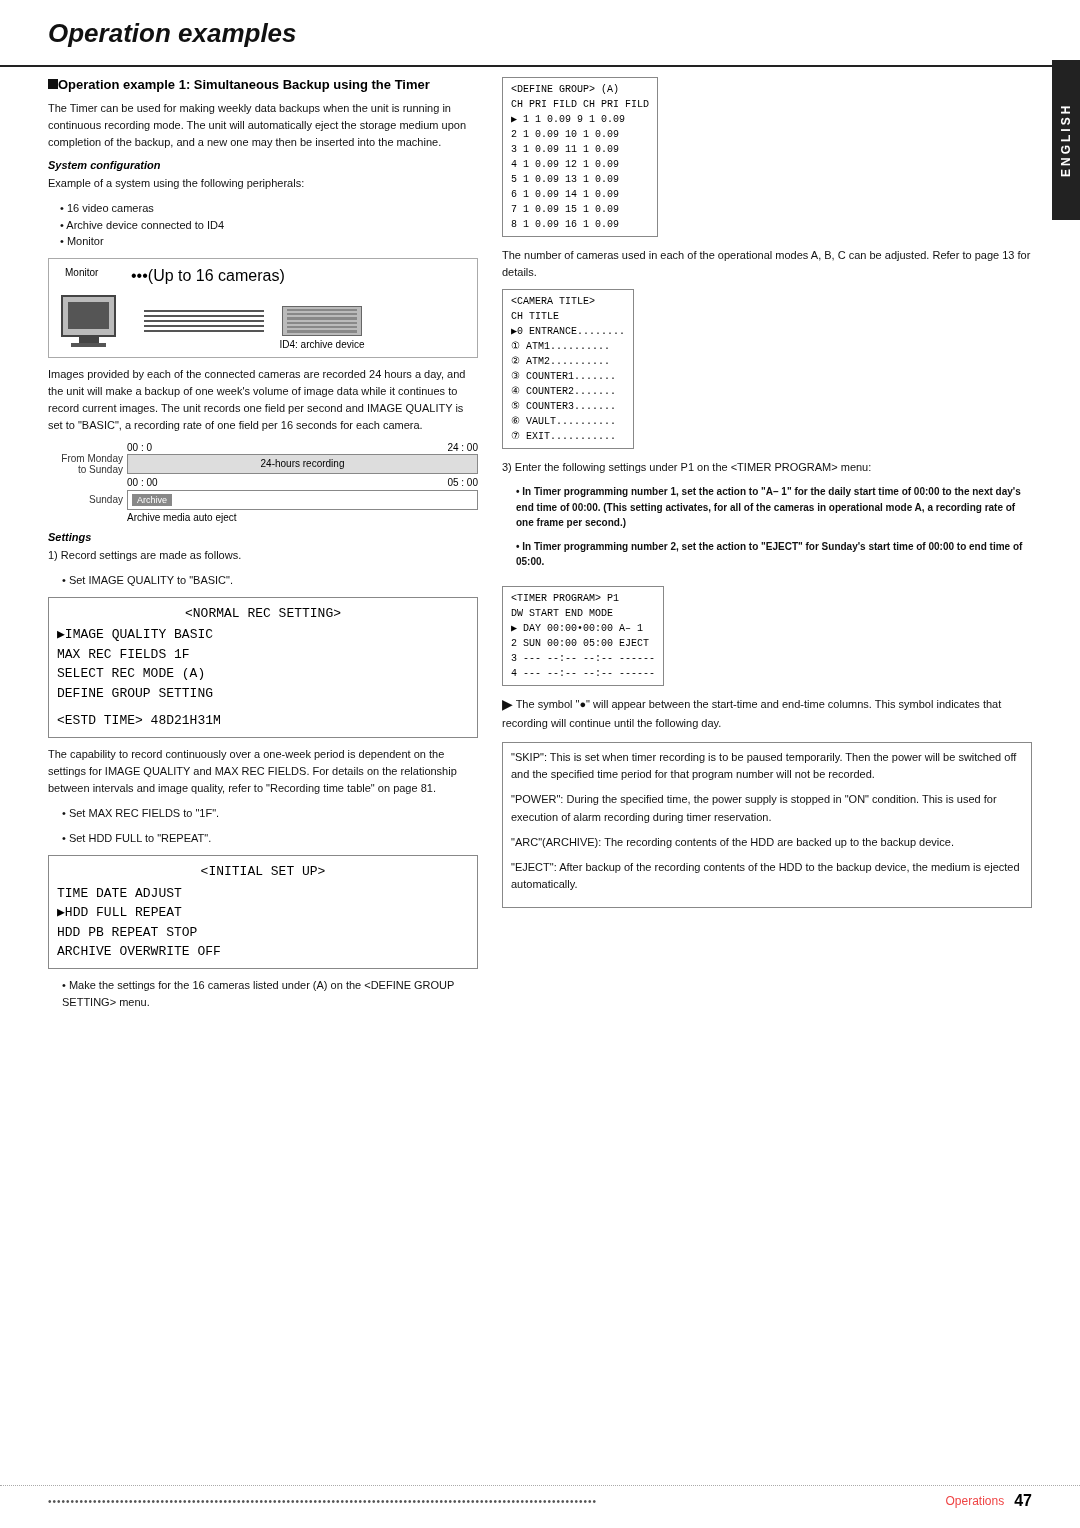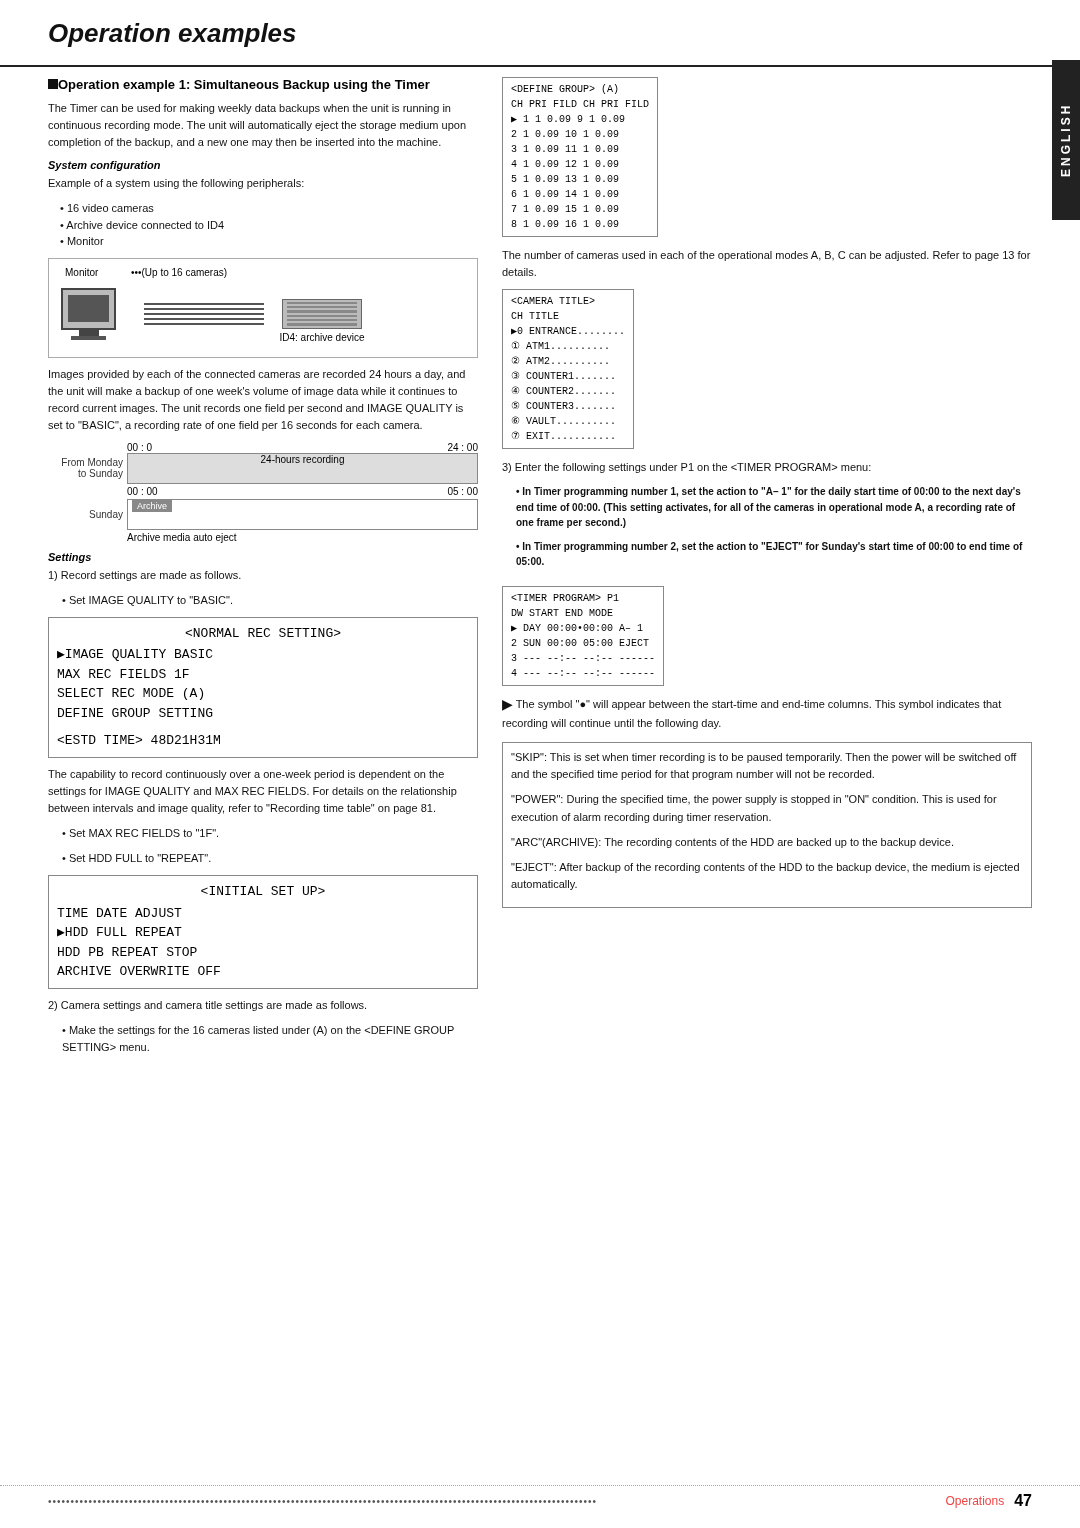--- a/index.html
+++ b/index.html
@@ -171,26 +171,26 @@
       gap: 4px;
     }
     .timeline-label {
       width: 75px;
       font-size: 10px;
       text-align: right;
       color: #333;
     }
     .timeline-bar {
       flex: 1;
-      height: 31px;
+      height: 20px;
       border: 1px solid #888;
       position: relative;
       background: #fff;
       display: flex;
-      align-items: flex-start;
+      align-items: center;
       justify-content: center;
     }
     .timeline-bar-filled {
       background: #ddd;
     }
     .timeline-time-top {
       display: flex;
       justify-content: space-between;
       font-size: 10px;
       padding-left: 79px;
@@ -325,21 +325,21 @@
       <p class="body-text">Example of a system using the following peripherals:</p>
       <ul class="bullet-list">
         <li>16 video cameras</li>
         <li>Archive device connected to ID4</li>
         <li>Monitor</li>
       </ul>
 
       <div class="system-diagram">
         <div style="font-size:10px; margin-bottom:4px; position:relative;">
           <span style="position:absolute; left:4px; top:0;">Monitor</span>
-          <span style="margin-left:70px; font-size:10px;">•••(Up to 16 cameras)</span>
+          <span style="margin-left:70px; font-size:16px;">•••(Up to 16 cameras)</span>
         </div>
         <div class="diagram-inner" style="margin-top:10px;">
 
           <div style="position:relative; margin-right:10px;">
             <div class="monitor-shape">
               <div style="width:100%; height:100%; background: #bbb; display:flex; align-items:center; justify-content:center;">
                 <div style="width:80%; height:70%; background:#555;"></div>
               </div>
             </div>
             <div style="width:20px; height:6px; background:#555; margin: 0 auto;"></div>
@@ -417,21 +417,20 @@
       <p class="body-text indent">• Set HDD FULL to "REPEAT".</p>
 
       <div class="screen-box">
         <div class="screen-title">&lt;INITIAL SET UP&gt;</div>
         <div>  TIME DATE ADJUST</div>
         <div>▶HDD FULL             REPEAT</div>
         <div>  HDD PB REPEAT          STOP</div>
         <div>  ARCHIVE OVERWRITE       OFF</div>
       </div>
 
-      <p class="body-text">2) Camera settings and camera title settings are made as follows.</p>
       <p class="body-text indent">• Make the settings for the 16 cameras listed under (A) on the &lt;DEFINE GROUP SETTING&gt; menu.</p>
 
     </div>
 
     <div class="right-col">
 
       
       <div class="define-group-box">
         <div>&lt;DEFINE GROUP&gt;         (A)</div>
         <div>CH PRI FILD  CH PRI FILD</div>

